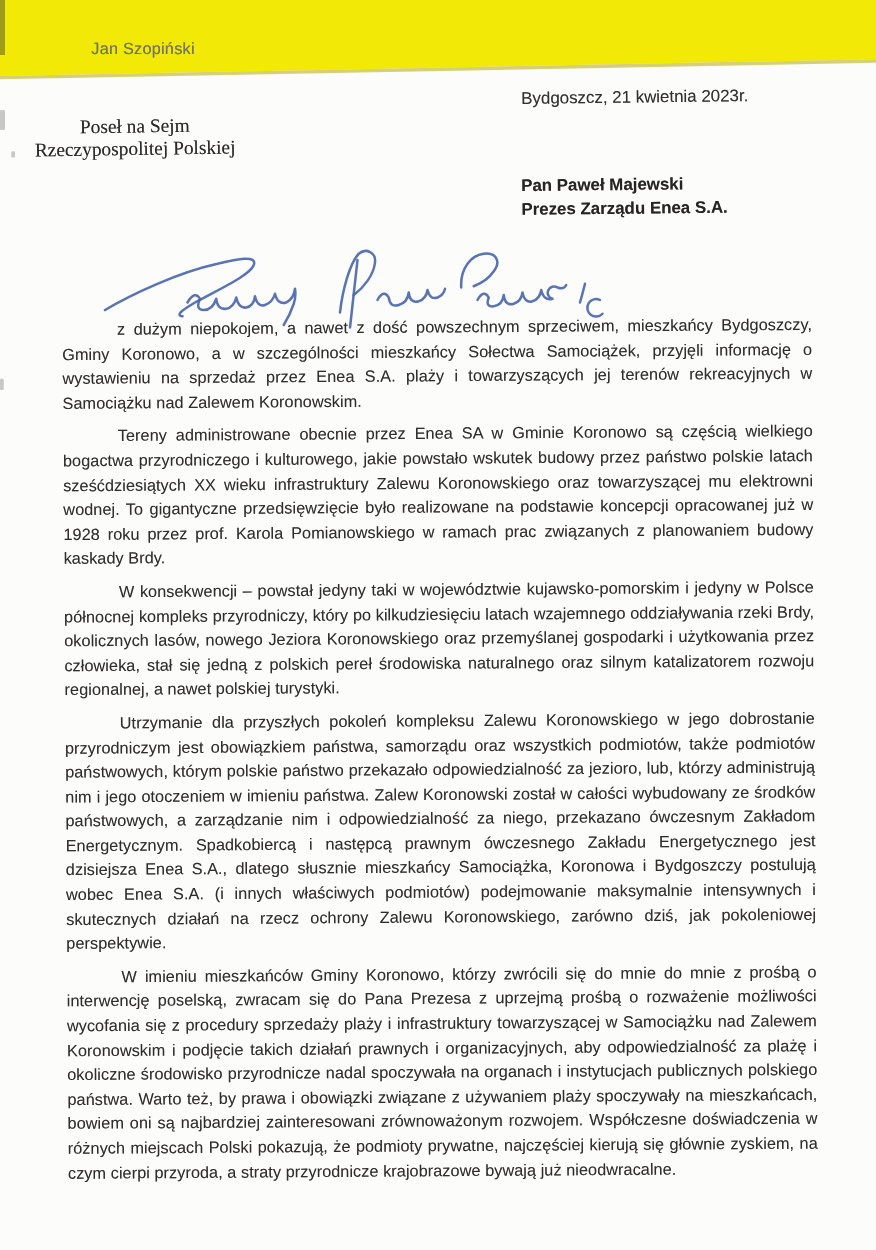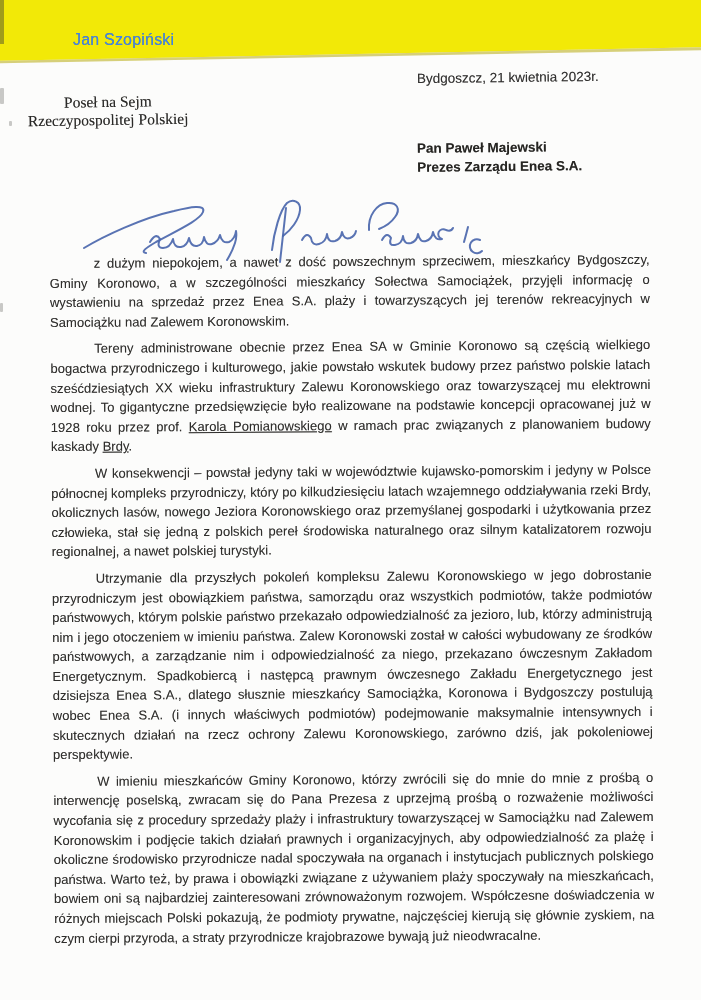--- a/index.html
+++ b/index.html
@@ -26,21 +26,21 @@
     clip-path:polygon(0 0, 100% 0, 100% 74%, 0 95%);
   }
   .band-edge{
     position:absolute; left:0; top:0; width:701px; height:64px;
     background:var(--band-edge);
     clip-path:polygon(0 95%, 100% 74%, 100% 78.5%, 0 99%);
     opacity:.75;
   }
   .band-name{
     position:absolute; left:73px; top:31px;
-    font-size:16px; letter-spacing:.2px; color:#3b82f6;
+    font-size:13px; letter-spacing:.2px; color:#737373;
     text-shadow:0 0 .5px rgba(40,40,30,.45);
   }
   .corner-mark{
     position:absolute; left:0; top:0; width:4px; height:44px;
     background:#5d5c2c; opacity:.55;
   }
   .dateline{
     position:absolute; left:417px; top:70px;
     font-size:13.5px; color:#323130;
     transform:rotate(-0.7deg);
@@ -68,21 +68,21 @@
     stroke-linecap:round; stroke-linejoin:round; opacity:.92;
   }
   .body-text{
     position:absolute; left:52px; top:252px; width:600px;
     font-size:13px; line-height:19.6px; text-align:justify;
     color:#2f2e2c; transform:rotate(-0.4deg);
     text-shadow:0 0 .5px rgba(0,0,0,.3);
     letter-spacing:.05px;
   }
   .body-text p{ margin:0 0 7px 0; text-indent:44px; }
-  .body-text .u{ text-decoration:underline; }
+  .body-text .u{ }
   .speck{ position:absolute; background:#8a8a84; opacity:.45; border-radius:1px; }
   .speck.s1{ left:0; top:88px;  width:4px; height:16px; }
   .speck.s2{ left:9px; top:121px; width:3px; height:5px; }
   .speck.s3{ left:0; top:303px; width:3px; height:9px; }
 </style>
 </head>
 <body>
 
 <div class="page">
 

